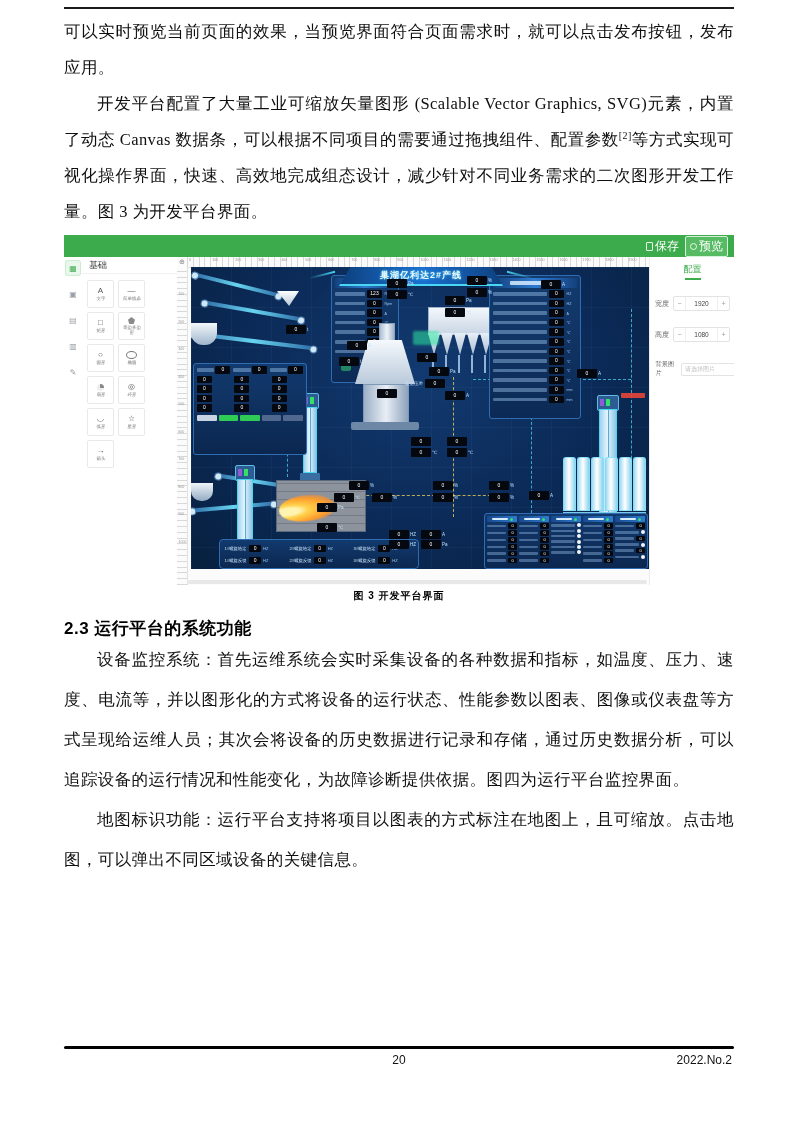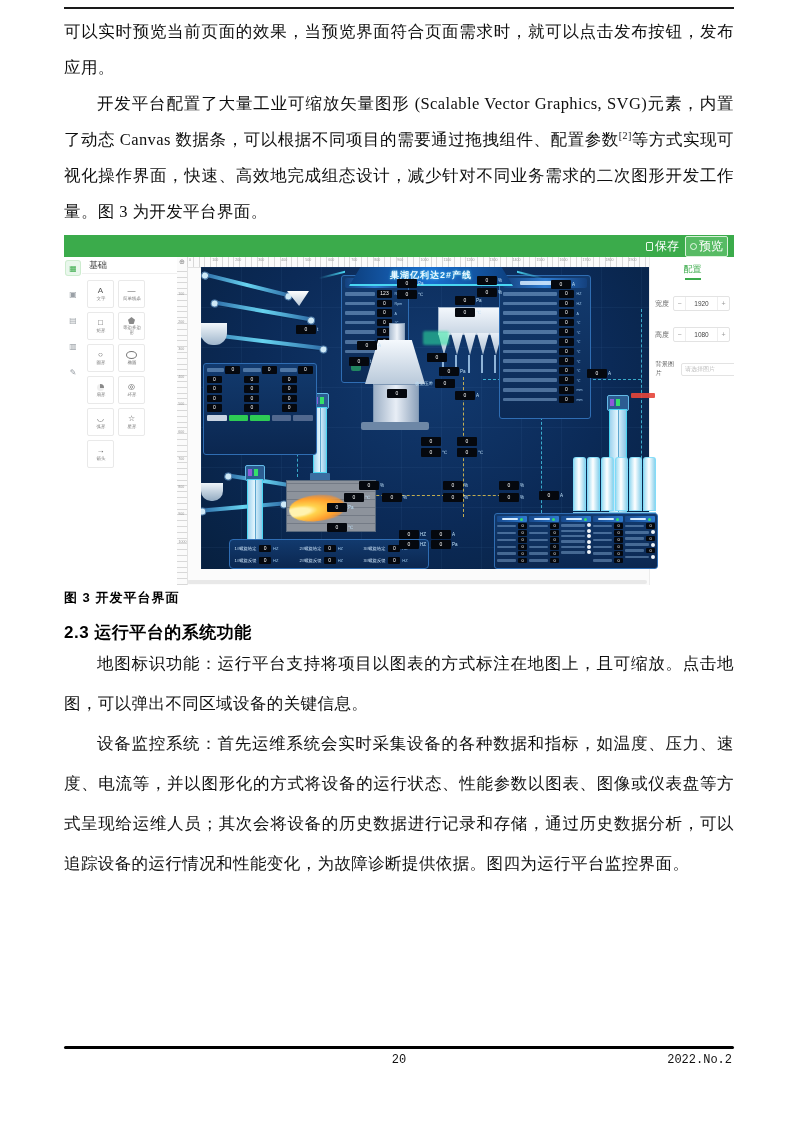--- a/index.html
+++ b/index.html
@@ -9,28 +9,28 @@
 
   
   .running-head{margin-top:52px;text-align:center;font-size:13px;letter-spacing:1px;color:#222;}
   .head-rule{margin-top:7px;height:2px;background:#1a1a1a;}
   p.body-text{margin:0;font-size:16.5px;text-align:justify;color:#0f0f0f;letter-spacing:.4px;}
   p.lh-a{line-height:36px;}
   p.lh-b{line-height:40px;}
   p.indent{text-indent:2em;}
   p.first{margin-top:5px;}
   sup.cite{font-size:10px;line-height:0;}
-  .fig-caption{margin-top:4px;text-align:left;font-family:"Liberation Sans","DejaVu Sans",sans-serif;
-               font-weight:bold;font-size:13px;letter-spacing:1px;color:#000;}
+  .fig-caption{margin-top:4px;text-align:center;font-family:"Liberation Sans","DejaVu Sans",sans-serif;
+               font-weight:bold;font-size:10px;letter-spacing:1px;color:#000;}
   h2.sec{margin:14px 0 0 0;font-family:"Liberation Sans","DejaVu Sans",sans-serif;font-size:17px;
          font-weight:bold;color:#000;letter-spacing:.5px;}
   .after-sec{margin-top:9px;}
 
   
-  .footer{position:absolute;left:64px;top:1046px;width:670px;font-family:Liberation Mono, monospace;}
+  .footer{position:absolute;left:64px;top:1046px;width:670px;font-family:Liberation Sans, sans-serif;}
   .foot-rule{height:3px;background:#000;border-radius:2px;}
   .foot-row{position:relative;margin-top:4px;font-size:12px;color:#111;}
   .foot-row .pageno{position:absolute;left:0;right:0;text-align:center;}
   .foot-row .issue{position:absolute;right:2px;}
 
   
   .shot{position:relative;margin-top:5px;width:670px;height:350px;background:#f4f5f6;overflow:hidden;
         font-family:"Liberation Sans","DejaVu Sans",sans-serif;box-shadow:0 0 0 1px #e3e3e3 inset;}
   .tb{position:absolute;left:0;top:0;width:670px;height:22px;background:#3bab4b;display:flex;align-items:center;color:#fff;}
   .tb-title{position:absolute;left:0;right:0;text-align:center;font-size:9px;letter-spacing:1px;}
@@ -61,21 +61,21 @@
   .canvas-wrap{position:absolute;left:113px;top:22px;width:472px;bottom:0;background:#fbfbfb;}
   .ruler-corner{position:absolute;left:0;top:0;width:10px;height:10px;font-size:7px;line-height:10px;text-align:center;color:#888;cursor:pointer;}
   .ruler-h{position:absolute;left:10px;top:0;right:0;height:10px;border-bottom:1px solid #e2e2e2;
            background:repeating-linear-gradient(90deg,#d8d8d8 0 1px,transparent 1px 5.8px);}
   .ruler-h .rt{position:absolute;top:0;font-size:4px;color:#999;transform:scale(.9);}
   .ruler-v{position:absolute;left:0;top:10px;width:10px;bottom:0;border-right:1px solid #e2e2e2;
            background:repeating-linear-gradient(0deg,#d8d8d8 0 1px,transparent 1px 5.8px);}
   .ruler-v .rl{position:absolute;left:1px;font-size:4px;color:#999;transform:scale(.9);}
   .hscroll{position:absolute;left:10px;bottom:1px;width:460px;height:4px;background:#e8e8e8;border-radius:2px;}
 
-  .canvas{position:absolute;left:24px;top:10px;width:460px;height:302px;overflow:hidden;cursor:default;
+  .canvas{position:absolute;left:14px;top:10px;width:460px;height:302px;overflow:hidden;cursor:default;
           background:radial-gradient(ellipse at 50% 35%,#123a70 0%,#0b2a57 55%,#07203f 100%);}
   .canvas::after{content:"";position:absolute;inset:0;
           background-image:linear-gradient(rgba(120,170,230,.06) 1px,transparent 1px),linear-gradient(90deg,rgba(120,170,230,.06) 1px,transparent 1px);
           background-size:40px 40px;pointer-events:none;}
 
   
   .abs{position:absolute;}
   .banner{left:148px;top:0;width:164px;height:17px;z-index:5;
           background:linear-gradient(90deg,#0d3f7d,#1a6fd0 50%,#0d3f7d);border-bottom:2px solid #49d6f2;
           clip-path:polygon(7% 0,93% 0,100% 100%,0 100%);
@@ -939,22 +939,22 @@
           <span class="cfg-lb2">背景图片</span>
           <input class="cfg-input" type="text" placeholder="请选择图片" style="">
         </div>
       </div>
     </div>
 
     <div class="fig-caption">图 3 开发平台界面</div>
 
     <h2 class="sec">2.3 运行平台的系统功能</h2>
 
+    <p class="body-text lh-b indent">设备监控系统：首先运维系统会实时采集设备的各种数据和指标，如温度、压力、速度、电流等，并以图形化的方式将设备的运行状态、性能参数以图表、图像或仪表盘等方式呈现给运维人员；其次会将设备的历史数据进行记录和存储，通过历史数据分析，可以追踪设备的运行情况和性能变化，为故障诊断提供依据。图四为运行平台监控界面。</p>
     <p class="body-text lh-b indent after-sec">地图标识功能：运行平台支持将项目以图表的方式标注在地图上，且可缩放。点击地图，可以弹出不同区域设备的关键信息。</p>
-    <p class="body-text lh-b indent">设备监控系统：首先运维系统会实时采集设备的各种数据和指标，如温度、压力、速度、电流等，并以图形化的方式将设备的运行状态、性能参数以图表、图像或仪表盘等方式呈现给运维人员；其次会将设备的历史数据进行记录和存储，通过历史数据分析，可以追踪设备的运行情况和性能变化，为故障诊断提供依据。图四为运行平台监控界面。</p>
   </div>
 
   <div class="footer">
     <div class="foot-rule"></div>
     <div class="foot-row">
       <span class="pageno">20</span>
       <span class="issue">2022.No.2</span>
     </div>
   </div>
 </div>

